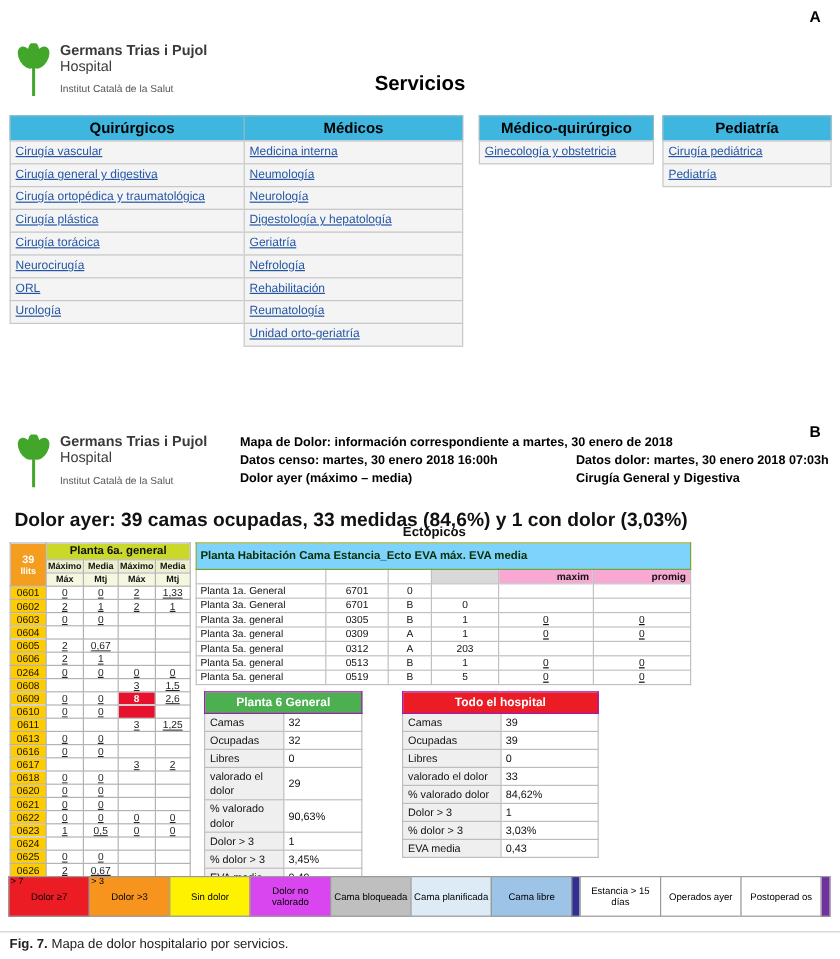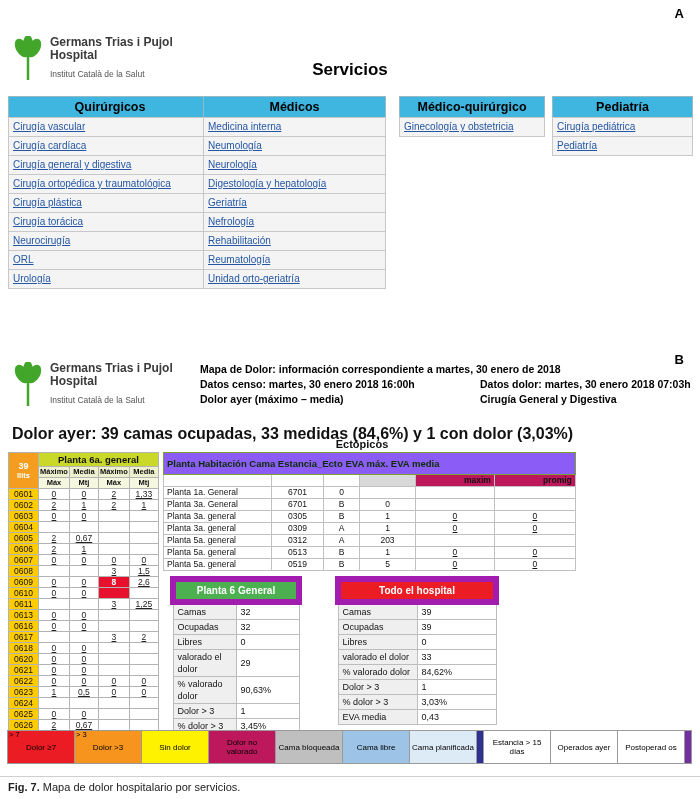--- a/index.html
+++ b/index.html
@@ -10,21 +10,21 @@
   
   .main-title { position:absolute; top:8px; left:0; right:0; text-align:center;
     font-size:19px; font-weight:bold; color:#2B3990; text-decoration:underline; }
   .corner-label { position:absolute; right:16px; font-weight:bold; font-size:13px; color:#000; }
   .corner-a { top:6px; } .corner-b { top:352px; }
 
   .logo { position:absolute; display:flex; gap:6px; align-items:flex-start; }
   .logo-a { top:36px; left:12px; } .logo-b { top:362px; left:12px; }
   .logo svg { width:32px; height:46px; }
   .logo-text .l1 { font-size:12px; font-weight:bold; color:#3a3a3a; line-height:13px; }
-  .logo-text .l2 { font-size:12px; font-weight:bold; color:#3a3a3a; line-height:13px; }
+  .logo-text .l2 { font-size:12px; font-weight:normal; color:#3a3a3a; line-height:13px; }
   .logo-text .l3 { font-size:8.5px; color:#555; margin-top:7px; }
 
   .servicios { position:absolute; top:60px; left:0; right:0; text-align:center;
     font-size:17px; font-weight:bold; color:#000; }
 
   .svc-col { position:absolute; top:96px; }
   .svc-col.c0 { left:8px;   width:204px; }
   .svc-col.c1 { left:203px; width:183px; }
   .svc-col.c2 { left:399px; width:146px; }
   .svc-col.c3 { left:552px; width:141px; }
@@ -54,32 +54,32 @@
   .ward .grp { background:#EDF0CD; font-weight:bold; font-size:7.5px; }
   .ward .sub { background:#F5F7DF; font-weight:bold; font-size:7.5px; }
   .ward .room { background:#FFCC00; font-weight:normal; cursor:pointer; }
   .ward .val { text-decoration:underline; color:#222; cursor:pointer; }
   .ward .alert { background:#E8112D; color:#fff; font-weight:bold; text-decoration:none; }
 
   
   .ecto { position:absolute; left:163px; top:452px; border-collapse:collapse; table-layout:fixed; }
   .ecto td { border:1px solid #c0c0c0; font-size:8.5px; height:11px; padding:0 3px;
     text-align:center; line-height:11px; overflow:hidden; white-space:nowrap; }
-  .ecto .head { background:#8b5cf6; border:1px solid #79a52f; font-weight:bold;
+  .ecto .head { background:#7dd3fc; border:1px solid #79a52f; font-weight:bold;
     font-size:9.5px; text-align:left; height:22px; color:#0b2d00; }
-  .ecto .max-h { background:#be185d; font-weight:bold;padding-left:48px; }
+  .ecto .max-h { background:#f9a8d4; font-weight:bold;padding-left:48px; }
   .ecto .dash { background:#D9D9D9; }
   .ecto .planta { text-align:left; }
   .ecto .eva { text-decoration:underline; cursor:pointer; }
 
   
   .sum { position:absolute; border-collapse:collapse; table-layout:fixed; font-size:9px; }
   .sum-left  { left:170px; top:576px; width:132px; }
   .sum-right { left:335px; top:576px; width:164px; }
-  .sum th { font-weight:bold; font-size:10px; padding:3px 2px; border:6px solid #a21caf; }
+  .sum th { font-weight:bold; font-size:10px; padding:3px 2px; border:1px solid #a21caf; }
   .sum-left th  { background:#4CB050; color:#fff; }
   .sum-right th { background:#EC1C24; color:#fff; }
   .sum td { border:1px solid #bdbdbd; padding:1px 4px; height:13px; line-height:12px; }
   .sum td.lbl { background:#EFEFEF; width:64%; }
   .sum td.val { background:#fff; }
 
   
   .legend { position:absolute; left:8px; top:730px; width:684px; height:34px; display:flex; }
   .legend-cell { border:1px solid #9a9a9a; margin-left:-1px; flex:1; position:relative;
     display:flex; flex-direction:column; justify-content:center; align-items:center;
@@ -114,21 +114,20 @@
       <div class="l3">Institut Català de la Salut</div>
     </div>
   </div>
 
   <div class="servicios">Servicios</div>
 
   <div id="svc-cols">
       <div class="svc-col c0">
         <div class="hdr">Quirúrgicos</div>
         <div class="svc-item">Cirugía vascular</div>
-        <div class="svc-item">Cirugía cardíaca</div>
         <div class="svc-item">Cirugía general y digestiva</div>
         <div class="svc-item">Cirugía ortopédica y traumatológica</div>
         <div class="svc-item">Cirugía plástica</div>
         <div class="svc-item">Cirugía torácica</div>
         <div class="svc-item">Neurocirugía</div>
         <div class="svc-item">ORL</div>
         <div class="svc-item">Urología</div>
       </div>
       <div class="svc-col c1">
         <div class="hdr">Médicos</div>
@@ -252,21 +251,21 @@
             <td class=""></td>
           </tr>
           <tr>
             <td class="room">0606</td>
             <td class="val">2</td>
             <td class="val">1</td>
             <td class=""></td>
             <td class=""></td>
           </tr>
           <tr>
-            <td class="room">0607</td>
+            <td class="room">0264</td>
             <td class="val">0</td>
             <td class="val">0</td>
             <td class="val">0</td>
             <td class="val">0</td>
           </tr>
           <tr>
             <td class="room">0608</td>
             <td class=""></td>
             <td class=""></td>
             <td class="val">3</td>
@@ -556,31 +555,31 @@
         <span class="top">&gt; 7</span>
         <span>Dolor ≥7</span>
       </div>
       <div class="legend-cell" style="background: rgb(247, 148, 29); color: rgb(0, 0, 0);">
         <span class="top">&gt; 3</span>
         <span>Dolor &gt;3</span>
       </div>
       <div class="legend-cell" style="background: rgb(255, 242, 0); color: rgb(0, 0, 0);">
         <span>Sin dolor</span>
       </div>
-      <div class="legend-cell" style="background: #be185d; color: rgb(0, 0, 0);">
+      <div class="legend-cell" style="background: #d946ef; color: rgb(0, 0, 0);">
         <span>Dolor no valorado</span>
       </div>
       <div class="legend-cell" style="background: rgb(191, 191, 191); color: rgb(0, 0, 0);">
         <span>Cama bloqueada</span>
       </div>
+      <div class="legend-cell" style="background: rgb(221, 235, 247); color: rgb(0, 0, 0);">
+        <span>Cama planificada</span>
+      </div>
       <div class="legend-cell" style="background: rgb(157, 195, 230); color: rgb(0, 0, 0);">
         <span>Cama libre</span>
-      </div>
-      <div class="legend-cell" style="background: rgb(221, 235, 247); color: rgb(0, 0, 0);">
-        <span>Cama planificada</span>
       </div>
       <div class="legend-cell narrow" style="background: rgb(46, 49, 146); color: rgb(255, 255, 255);"></div>
       <div class="legend-cell" style="background: rgb(255, 255, 255); color: rgb(0, 0, 0);">
         <span>Estancia &gt; 15 días</span>
       </div>
       <div class="legend-cell" style="background: rgb(255, 255, 255); color: rgb(0, 0, 0);">
         <span>Operados ayer</span>
       </div>
       <div class="legend-cell" style="background: rgb(255, 255, 255); color: rgb(0, 0, 0);">
         <span>Postoperad os</span>

